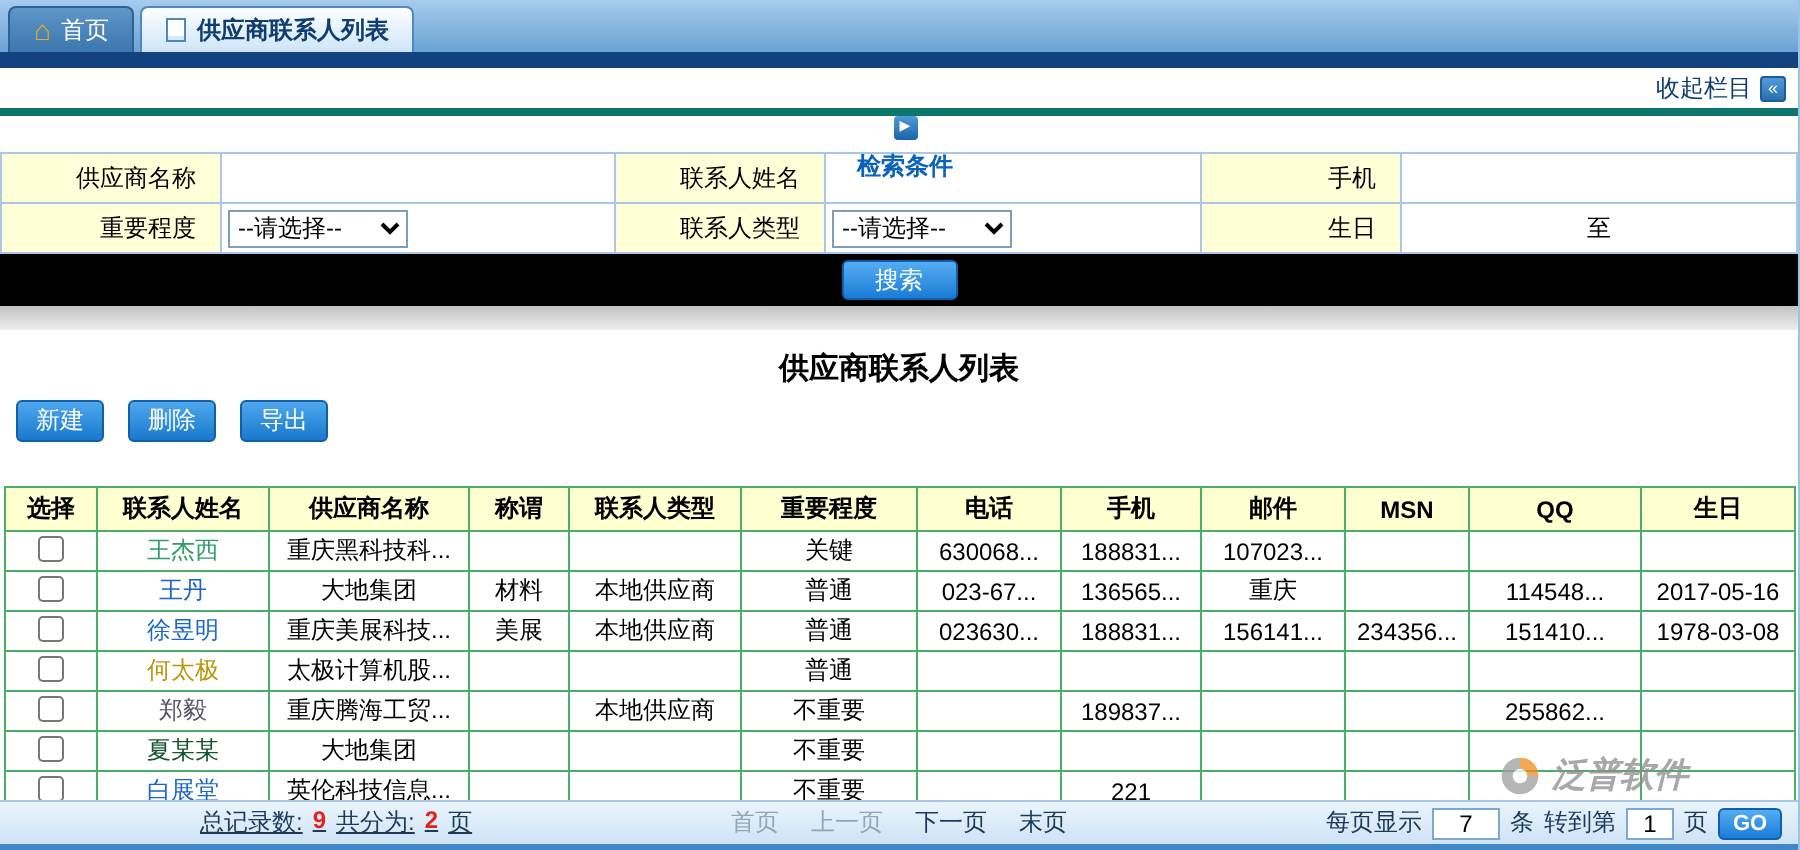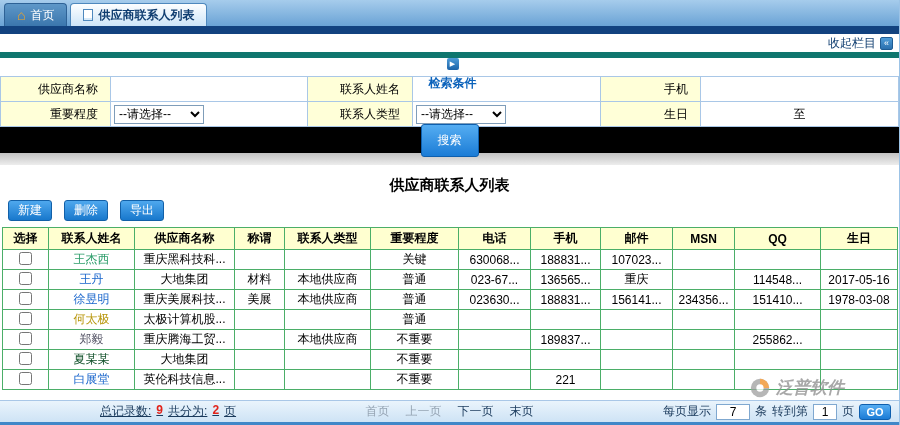--- a/index.html
+++ b/index.html
@@ -10,45 +10,45 @@
   
   .tabbar{height:26px;background:linear-gradient(#A6CCEC,#6AA3D5);display:flex;align-items:flex-end;padding-left:4px;gap:3px;}
   .tab{height:23px;display:flex;align-items:center;gap:5px;padding:0 12px;border-radius:4px 4px 0 0;cursor:pointer;font-size:12px;}
   .tab.inactive{background:linear-gradient(#5E97C8,#3B76AD);color:#fff;border:1px solid #2E6296;border-bottom:none;}
   .tab.active{background:linear-gradient(#FDFEFF,#CDE5F8);color:#0F3D70;font-weight:bold;border:1px solid #4E88BD;border-bottom:none;}
   .home-icon{color:#F5A623;font-size:14px;line-height:1;}
   .doc-icon{display:inline-block;width:10px;height:12px;background:#fff;border:1px solid #4E88BD;box-shadow:inset 0 -2px 0 #D6E9F8;}
   .navy-bar{height:8px;background:#12427F;}
 
   
-  .collapse-row{height:24px;display:flex;justify-content:flex-end;align-items:center;padding-right:6px;background:#fff;border-bottom:6px solid #0f766e;}
+  .collapse-row{height:24px;display:flex;justify-content:flex-end;align-items:center;padding-right:6px;background:#fff;border-bottom:4px solid #0f766e;}
   .collapse-link{display:flex;align-items:center;gap:4px;color:#0F3D70;text-decoration:none;cursor:pointer;}
   .collapse-icon{width:13px;height:13px;background:linear-gradient(#4E9CD8,#2B70AE);border:1px solid #1E5C94;border-radius:2px;color:#fff;font-size:9px;line-height:11px;text-align:center;}
 
   
   .search-header{height:18px;display:flex;align-items:center;gap:5px;padding-left:6px;color:#0B62BB;font-weight:bold;flex-direction:column;}
   .arrow-icon{width:12px;height:12px;background:linear-gradient(#4E9CD8,#1B63A8);border-radius:2px;color:#fff;font-size:7px;line-height:12px;text-align:center;}
   .search-form{width:100%;border-collapse:collapse;table-layout:fixed;}
   .search-form td{border:1px solid #A9C7E7;height:25px;font-size:12px;}
   .search-form td.lbl{background:#FFFFD8;text-align:right;padding-right:12px;}
   .search-form td.inp{background:#fff;padding:0 3px;}
   .search-form input.text{width:100%;height:21px;border:none;outline:none;background:transparent;font-size:12px;}
   .search-form select{width:90px;height:19px;border:1px solid #7F9DB9;background:#fff;font-size:12px;}
   .birthday-cell{display:flex;align-items:center;}
   .birthday-cell input{flex:1;min-width:0;height:21px;border:none;outline:none;background:transparent;font-size:12px;text-align:center;}
   .birthday-cell .to{padding:0 6px;}
   .search-bar{height:26px;background:#000;display:flex;align-items:center;justify-content:center;}
-  .search-btn{width:58px;height:33px;background:linear-gradient(#55ADF2,#1B7CD6);color:#fff;border:1px solid #0E5FAE;border-radius:3px;font-size:12px;cursor:pointer;}
+  .search-btn{width:58px;height:20px;background:linear-gradient(#55ADF2,#1B7CD6);color:#fff;border:1px solid #0E5FAE;border-radius:3px;font-size:12px;cursor:pointer;}
   .gray-strip{height:12px;background:linear-gradient(#C2C2C2,#EDEDED);}
 
   
   .list-title{margin-top:8px;height:24px;line-height:24px;text-align:center;font-size:15px;font-weight:bold;}
   .action-row{display:flex;gap:12px;padding:3px 0 5px 8px;}
   .act-btn{min-width:44px;height:21px;padding:0 8px;background:linear-gradient(#4FA8EE,#1878CC);color:#fff;border:1px solid #1260A8;border-radius:3px;font-size:12px;cursor:pointer;}
-  .data-table{width:896px;margin:1px 2px 0 2px;border-collapse:collapse;table-layout:fixed;}
+  .data-table{width:896px;margin:17px 2px 0 2px;border-collapse:collapse;table-layout:fixed;}
   .data-table th{background:#FFFFD0;border:1px solid #4BAE68;height:22px;font-size:12px;font-weight:bold;overflow:hidden;white-space:nowrap;}
   .data-table td{background:#fff;border:1px solid #4BAE68;height:20px;text-align:center;font-size:12px;overflow:hidden;white-space:nowrap;}
   .data-table input[type=checkbox]{width:13px;height:13px;cursor:pointer;}
   .name-link{text-decoration:none;cursor:pointer;}
 
   
   .footer{position:absolute;left:0;right:0;bottom:3px;height:22px;background:linear-gradient(#EAF4FC,#CEE3F5);border-top:1px solid #A9C7E7;display:flex;align-items:center;font-size:12px;color:#1A3A5C;}
   .footer-left{padding-left:100px;display:flex;gap:5px;white-space:nowrap;text-decoration:underline;}
   .red{color:#E2231A;font-weight:bold;}
   .footer-center{flex:1;display:flex;justify-content:center;gap:16px;white-space:nowrap;}

